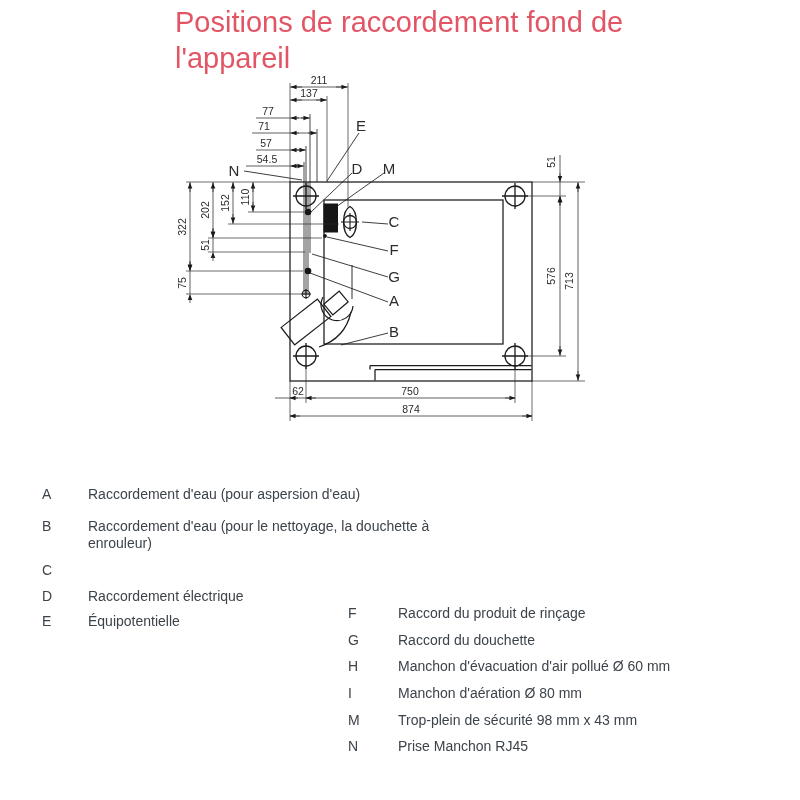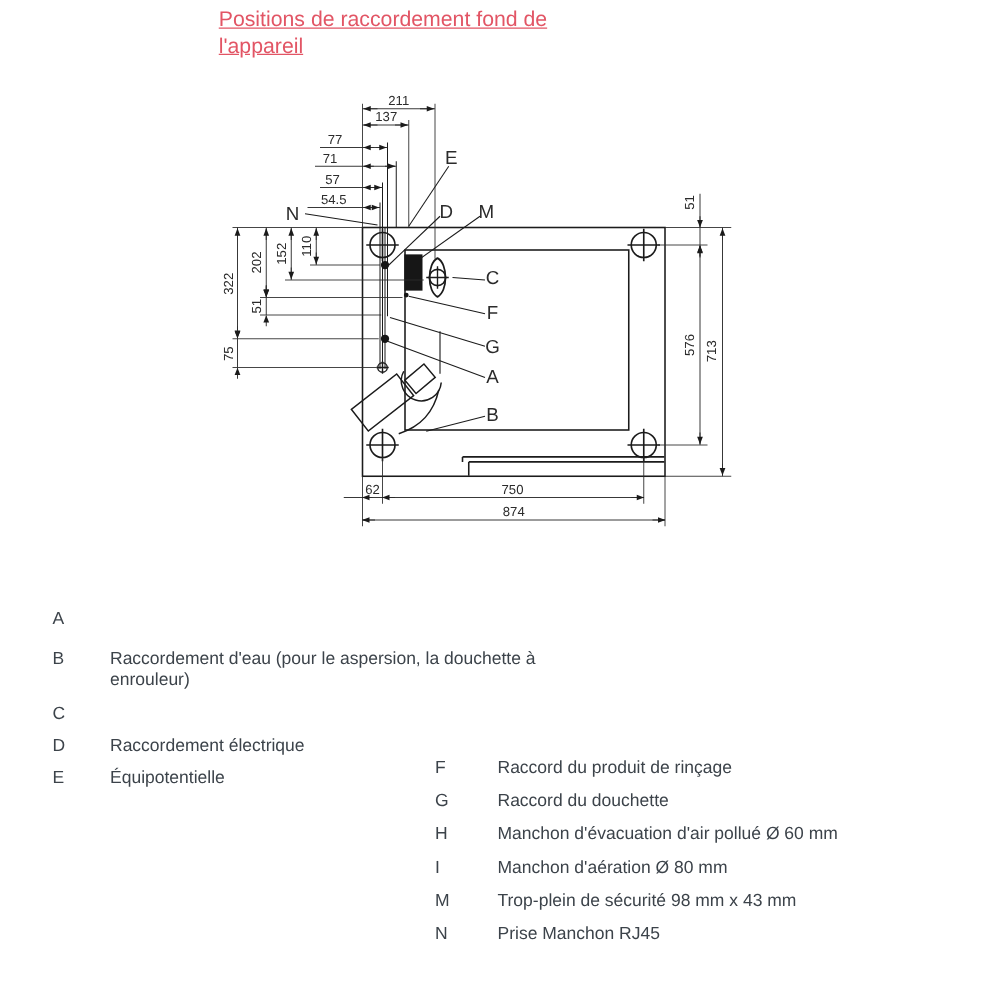--- a/index.html
+++ b/index.html
@@ -2,21 +2,21 @@
 <html><head>
 <meta charset="utf-8">
 <style>
   html,body{margin:0;padding:0;}
   body{
     width:800px;height:800px;position:relative;background:#ffffff;
     font-family:"Liberation Sans",sans-serif;overflow:hidden;
   }
   .page-title{
     position:absolute;left:175px;top:5px;width:500px;
-    font-size:17px;line-height:1.24;font-weight:400;text-decoration:underline;
+    font-size:29px;line-height:1.24;font-weight:400;
   }
   .drawing{position:absolute;left:0;top:0;}
   svg text{fill:#2b2b2b;}
   .dim-text{font-size:10.5px;font-family:"Liberation Sans",sans-serif;}
   .pt-label{font-size:15px;font-family:"Liberation Sans",sans-serif;fill:#222;}
   .legend-col{position:absolute;}
   .legend-row{position:absolute;display:flex;color:#3c434a;font-size:14px;line-height:1.24;}
   .legend-key{width:46px;flex:0 0 46px;}
   .legend-text{flex:1;}
   .col-left{left:42px;top:486px;width:430px;height:160px;}
@@ -195,24 +195,25 @@
     <text x="394" y="255">F</text>
     <text x="394" y="282">G</text>
     <text x="394" y="306">A</text>
     <text x="394" y="337">B</text>
   </g>
 </svg>
 
 <div class="legend-col col-left">
   <div class="legend-row" style="top:0px;">
     <span class="legend-key">A</span>
+    <span class="legend-text">Raccordement d'eau (pour aspersion d'eau)</span>
   </div>
   <div class="legend-row" style="top:32px;">
     <span class="legend-key">B</span>
-    <span class="legend-text">Raccordement d'eau (pour le aspersion, la douchette à enrouleur)</span>
+    <span class="legend-text">Raccordement d'eau (pour le nettoyage, la douchette à enrouleur)</span>
   </div>
   <div class="legend-row" style="top:76px;">
     <span class="legend-key">C</span>
   </div>
   <div class="legend-row" style="top:102px;">
     <span class="legend-key">D</span>
     <span class="legend-text">Raccordement électrique</span>
   </div>
   <div class="legend-row" style="top:127px;">
     <span class="legend-key">E</span>

